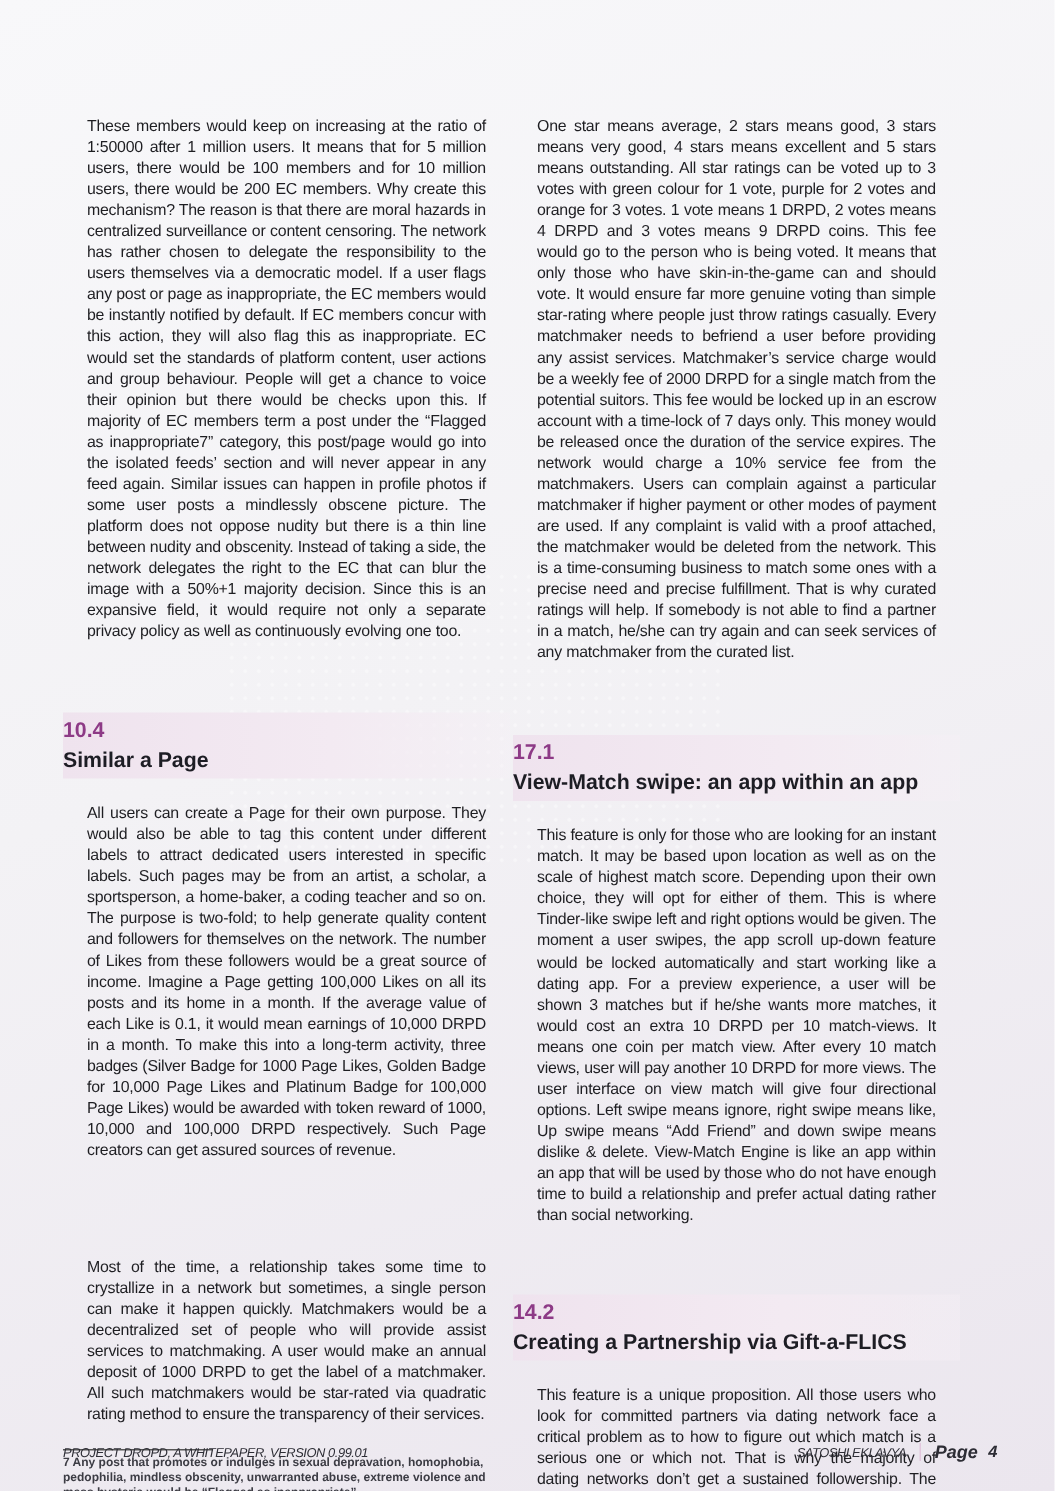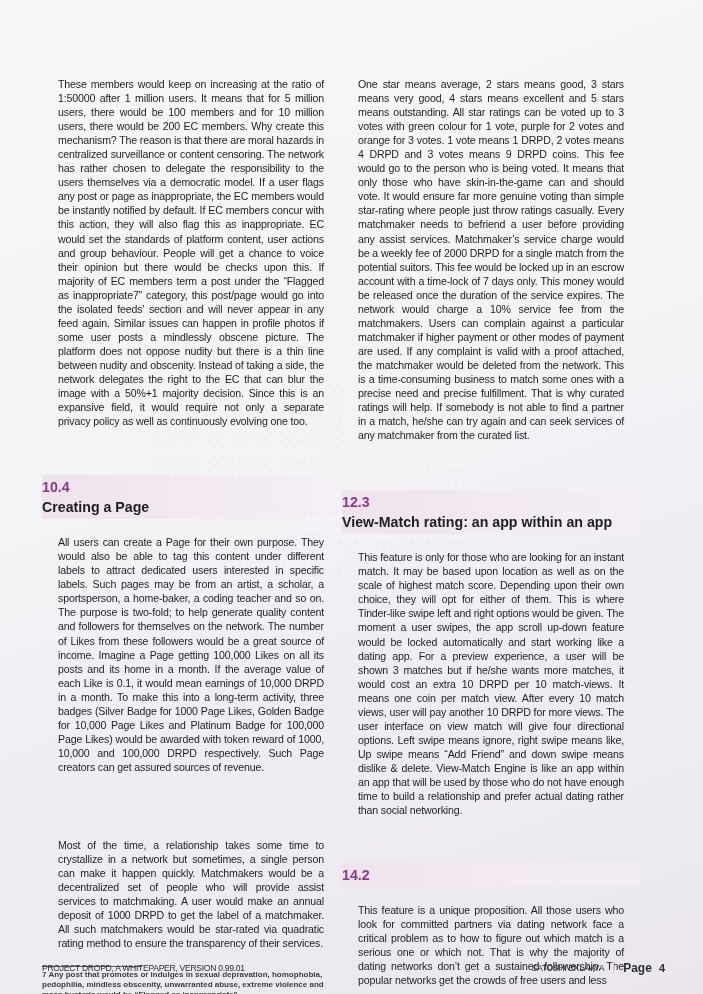--- a/index.html
+++ b/index.html
@@ -23,21 +23,21 @@
     margin:0 0 4px 0; padding:2px 4px 2px 0;flex-direction:column;
   }
   .heading .bar { width:4px; background:#b88ab6; align-self:stretch; margin-right:5px; flex:none; }
   .heading .num { color:#8d3a86; font-weight:bold; font-size:14.2px; margin-right:5px; flex:none; line-height:20px; }
   .heading .title { color:#1d1d24; font-weight:bold; font-size:14.2px; line-height:20px; }
   .footnote-rule { width:100px; border-top:1px solid #555; margin:2px 0 3px 0; }
   .footnote { font-size:8px; line-height:10px; color:#3c3c44; margin:0;font-weight:bold; }
   .footer {
     position:absolute; left:42px; right:38px; top:961px; height:14px;
     display:flex; align-items:center; justify-content:space-between;
-    font-size:8.6px; color:#2d2d35; letter-spacing:-0.3px;
+    font-size:8.6px; color:#2d2d35; letter-spacing:-0.3px;font-style:italic;
   }
   .footer .right { display:flex; align-items:center; }
   .footer .sep { width:1px; height:12px; background:#e2c7dd; margin:0 9px; }
   .footer .pg-label { font-weight:bold; font-size:12px; margin-right:7px; letter-spacing:0; }
   .footer .pg-num { font-weight:bold; font-size:11px; letter-spacing:0; }
   .dots {
     position:absolute; left:150px; top:380px; width:330px; height:200px;
     background-image: radial-gradient(rgba(255,255,255,0.7) 1px, transparent 1.4px);
     background-size:9px 9px; opacity:0.55; pointer-events:none;
   }
@@ -48,45 +48,46 @@
 <div class="page">
   <div class="dots"></div>
 
   <div class="col left">
     <p class="body">These members would keep on increasing at the ratio of 1:50000 after 1 million users. It means that for 5 million users, there would be 100 members and for 10 million users, there would be 200 EC members. Why create this mechanism? The reason is that there are moral hazards in centralized surveillance or content censoring. The network has rather chosen to delegate the responsibility to the users themselves via a democratic model. If a user flags any post or page as inappropriate, the EC members would be instantly notified by default. If EC members concur with this action, they will also flag this as inappropriate. EC would set the standards of platform content, user actions and group behaviour. People will get a chance to voice their opinion but there would be checks upon this. If majority of EC members term a post under the “Flagged as inappropriate7” category, this post/page would go into the isolated feeds’ section and will never appear in any feed again. Similar issues can happen in profile photos if some user posts a mindlessly obscene picture. The platform does not oppose nudity but there is a thin line between nudity and obscenity. Instead of taking a side, the network delegates the right to the EC that can blur the image with a 50%+1 majority decision. Since this is an expansive field, it would require not only a separate privacy policy as well as continuously evolving one too.</p>
 
     <div style="height:31px"></div>
     <div class="heading">
       <span class="bar"></span>
       <span class="num">10.4</span>
-      <span class="title">Creating a Page</span>
+      <span class="title">Similar a Page</span>
     </div>
     <p class="body">All users can create a Page for their own purpose. They would also be able to tag this content under different labels to attract dedicated users interested in specific labels. Such pages may be from an artist, a scholar, a sportsperson, a home-baker, a coding teacher and so on. The purpose is two-fold; to help generate quality content and followers for themselves on the network. The number of Likes from these followers would be a great source of income. Imagine a Page getting 100,000 Likes on all its posts and its home in a month. If the average value of each Like is 0.1, it would mean earnings of 10,000 DRPD in a month. To make this into a long-term activity, three badges (Silver Badge for 1000 Page Likes, Golden Badge for 10,000 Page Likes and Platinum Badge for 100,000 Page Likes) would be awarded with token reward of 1000, 10,000 and 100,000 DRPD respectively. Such Page creators can get assured sources of revenue.</p>
 
     <div style="height:32px"></div>
     <p class="body">Most of the time, a relationship takes some time to crystallize in a network but sometimes, a single person can make it happen quickly. Matchmakers would be a decentralized set of people who will provide assist services to matchmaking. A user would make an annual deposit of 1000 DRPD to get the label of a matchmaker. All such matchmakers would be star-rated via quadratic rating method to ensure the transparency of their services.</p>
     <div class="footnote-rule"></div>
     <p class="footnote">7 Any post that promotes or indulges in sexual depravation, homophobia, pedophilia, mindless obscenity, unwarranted abuse, extreme violence and mass hysteria would be “Flagged as inappropriate”.</p>
   </div>
 
   <div class="col right">
     <p class="body">One star means average, 2 stars means good, 3 stars means very good, 4 stars means excellent and 5 stars means outstanding. All star ratings can be voted up to 3 votes with green colour for 1 vote, purple for 2 votes and orange for 3 votes. 1 vote means 1 DRPD, 2 votes means 4 DRPD and 3 votes means 9 DRPD coins. This fee would go to the person who is being voted. It means that only those who have skin-in-the-game can and should vote. It would ensure far more genuine voting than simple star-rating where people just throw ratings casually. Every matchmaker needs to befriend a user before providing any assist services. Matchmaker’s service charge would be a weekly fee of 2000 DRPD for a single match from the potential suitors. This fee would be locked up in an escrow account with a time-lock of 7 days only. This money would be released once the duration of the service expires. The network would charge a 10% service fee from the matchmakers. Users can complain against a particular matchmaker if higher payment or other modes of payment are used. If any complaint is valid with a proof attached, the matchmaker would be deleted from the network. This is a time-consuming business to match some ones with a precise need and precise fulfillment. That is why curated ratings will help. If somebody is not able to find a partner in a match, he/she can try again and can seek services of any matchmaker from the curated list.</p>
 
     <div style="height:32px"></div>
     <div class="heading">
       <span class="bar"></span>
-      <span class="num">12.3</span>
-      <span class="title">View-Match rating: an app within an app</span>
+      <span class="num">17.1</span>
+      <span class="title">View-Match swipe: an app within an app</span>
     </div>
     <p class="body">This feature is only for those who are looking for an instant match. It may be based upon location as well as on the scale of highest match score. Depending upon their own choice, they will opt for either of them. This is where Tinder-like swipe left and right options would be given. The moment a user swipes, the app scroll up-down feature would be locked automatically and start working like a dating app. For a preview experience, a user will be shown 3 matches but if he/she wants more matches, it would cost an extra 10 DRPD per 10 match-views. It means one coin per match view. After every 10 match views, user will pay another 10 DRPD for more views. The user interface on view match will give four directional options. Left swipe means ignore, right swipe means like, Up swipe means “Add Friend” and down swipe means dislike &amp; delete. View-Match Engine is like an app within an app that will be used by those who do not have enough time to build a relationship and prefer actual dating rather than social networking.</p>
 
     <div style="height:30px"></div>
     <div class="heading">
       <span class="bar"></span>
       <span class="num">14.2</span>
+      <span class="title">Creating a Partnership via Gift-a-FLICS</span>
     </div>
     <p class="body">This feature is a unique proposition. All those users who look for committed partners via dating network face a critical problem as to how to figure out which match is a serious one or which not. That is why the majority of dating networks don’t get a sustained followership. The popular networks get the crowds of free users and less</p>
   </div>
 
   <div class="footer">
     <span>PROJECT DROPD, A WHITEPAPER, VERSION 0.99.01</span>
     <span class="right">
       <span>SATOSHI EKLAVYA</span>
       <span class="sep"></span>
       <span class="pg-label">Page</span>

